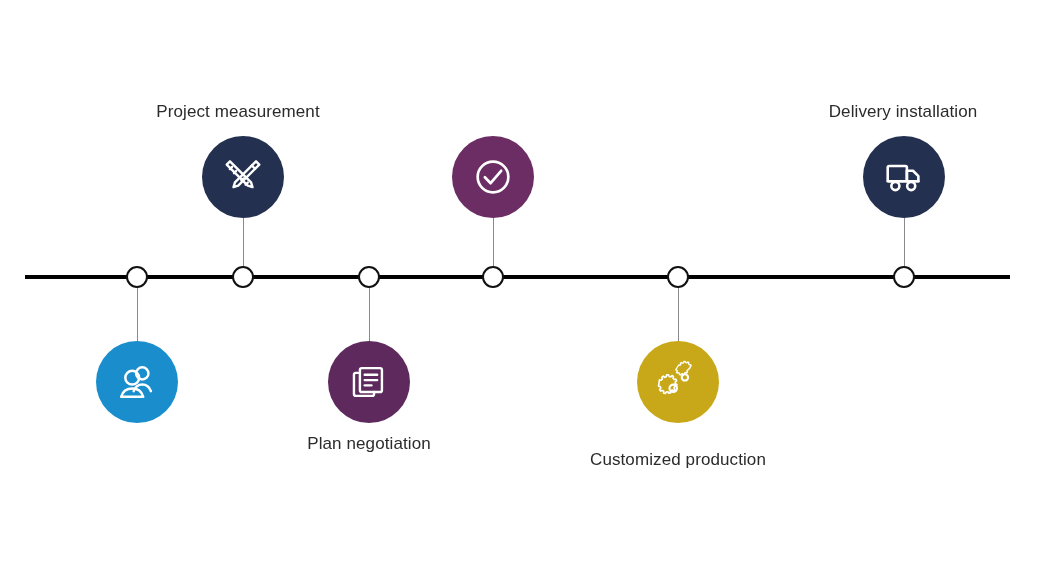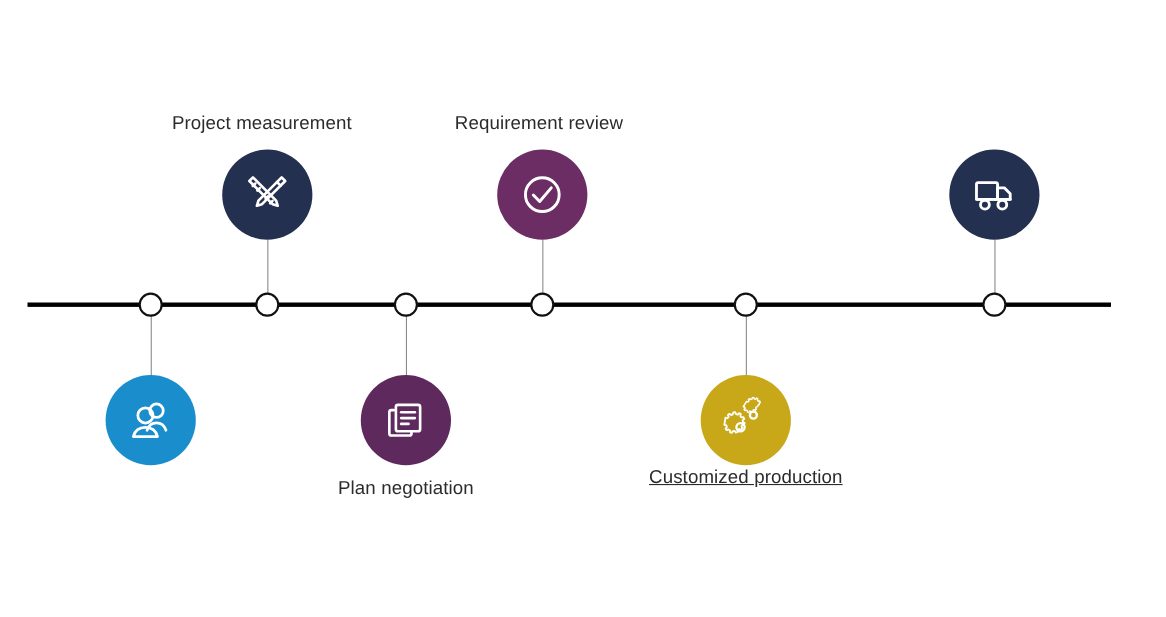--- a/index.html
+++ b/index.html
@@ -137,45 +137,45 @@
   <div class="stem" style="left:493px; top:218px; height:59px;"></div>
   <div class="node-dot" style="left:493px; top:277px;"></div>
   <div class="bubble" style="left:493px; top:136px; background:#6b2d63;">
     <span>
       <svg viewBox="0 0 48 48" fill="none" stroke="#ffffff" stroke-width="2.8" stroke-linecap="round" stroke-linejoin="round">
         <circle cx="24" cy="24" r="16"></circle>
         <path d="M15.5 24.3l6 6.2 11-13"></path>
       </svg>
     </span>
   </div>
-  <div class="step-label" style="left:490px; top:102px;">Requirement review</div>
 
   <div class="stem" style="left:678px; top:277px; height:72px;"></div>
   <div class="node-dot" style="left:678px; top:277px;"></div>
   <div class="bubble" style="left:678px; top:341px; background:#c8a818;">
     <span>
       <svg viewBox="0 0 48 48" fill="none" stroke="#ffffff" stroke-width="2.2" stroke-linecap="round" stroke-linejoin="round">
 
         <path d="M18.2 23.6l2.4.7 1.5-1.6-.9-2.3 2-1.5 2 1.5 2-.8.5-2.4 2.5-.2.9 2.3 2.1.5 1.6-1.8 2.1 1.3-.6 2.4 1.4 1.6 2.4-.4 1 2.3-1.9 1.5.1 2.2 2.2 1-.5 2.4-2.4.3-1 1.9 1.2 2-1.6 1.9-2.2-1-1.8 1.2v2.4l-2.4.8-1.4-2-2.2.2-1.1 2.1-2.4-.6.1-2.4-1.9-1.2-2.2.9-1.4-2 1.6-1.8-.6-2.1-2.4-.6z" transform="translate(-9.5 3.2) scale(0.78)"></path>
         <circle cx="19" cy="30.6" r="3.9"></circle>
 
         <path d="M26.2 15.9l2.2.6 1.4-1.5-.8-2.1 1.8-1.3 1.8 1.3 1.9-.7.4-2.2 2.3-.2.8 2.1 1.9.5 1.5-1.7 1.9 1.2-.5 2.2 1.3 1.5 2.2-.4.9 2.1-1.7 1.4.1 2-2 .9-.5 2.2-2.2.3-.9 1.7 1.1 1.8-1.5 1.7-2-.9-1.6 1.1v2.2l-2.2.7-1.3-1.8-2 .2-1 1.9-2.2-.5.1-2.2-1.7-1.1-2 .8-1.3-1.8 1.5-1.6-.6-1.9-2.2-.5z" transform="translate(8.5 -3.6) scale(0.62)"></path>
         <circle cx="31.2" cy="19.2" r="3.3"></circle>
       </svg>
     </span>
   </div>
-  <div class="step-label" style="left:678px; top:424px;text-decoration:underline;">Customized production</div>
+  <div class="step-label" style="left:678px; top:450px;">Customized production</div>
 
   <div class="stem" style="left:904px; top:218px; height:59px;"></div>
   <div class="node-dot" style="left:904px; top:277px;"></div>
   <div class="bubble" style="left:904px; top:136px; background:#24304f;">
     <span>
       <svg viewBox="0 0 48 48" fill="none" stroke="#ffffff" stroke-width="2.7" stroke-linecap="round" stroke-linejoin="round">
         <rect x="7" y="12.5" width="20" height="16" rx="1.6"></rect>
         <path d="M27 17.5h6.4l5.6 5.6v5.4H27z"></path>
         <path d="M7 28.5h32"></path>
         <circle cx="15" cy="33.5" r="4.2"></circle>
         <circle cx="31.5" cy="33.5" r="4.2"></circle>
       </svg>
     </span>
   </div>
+  <div class="step-label" style="left:903px; top:102px;">Delivery installation</div>
 
 </div>
 
 </body></html>

